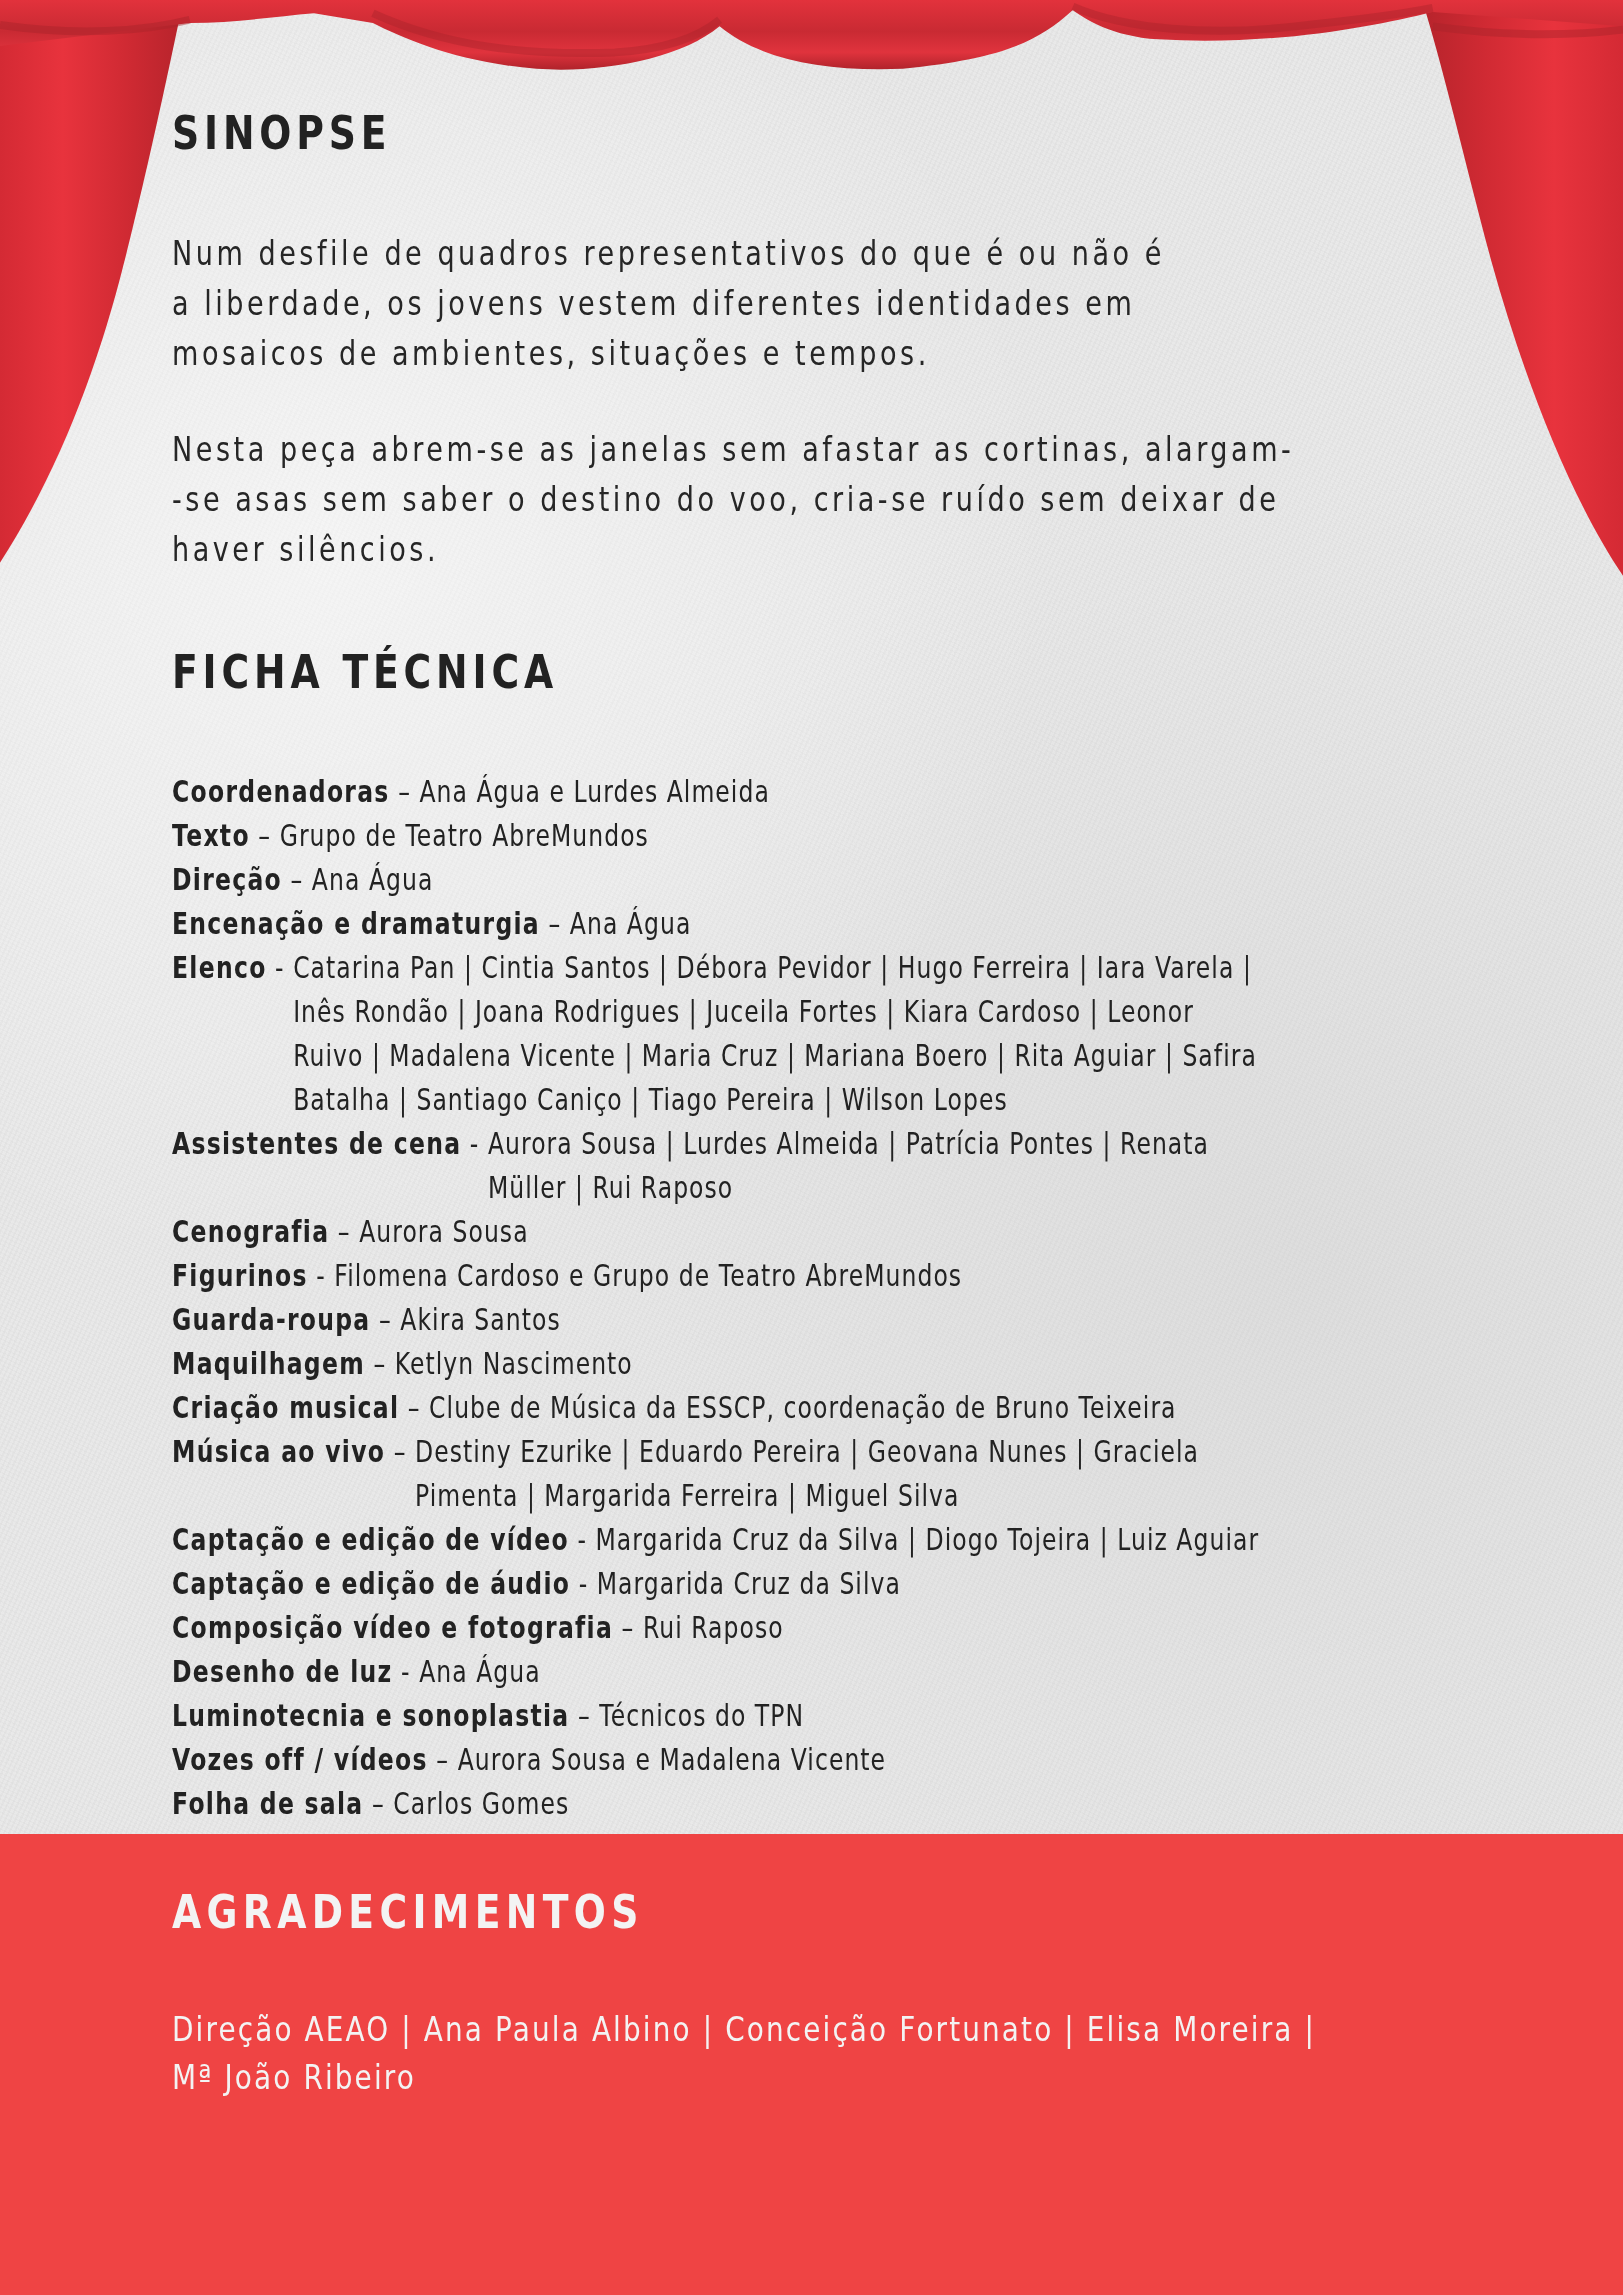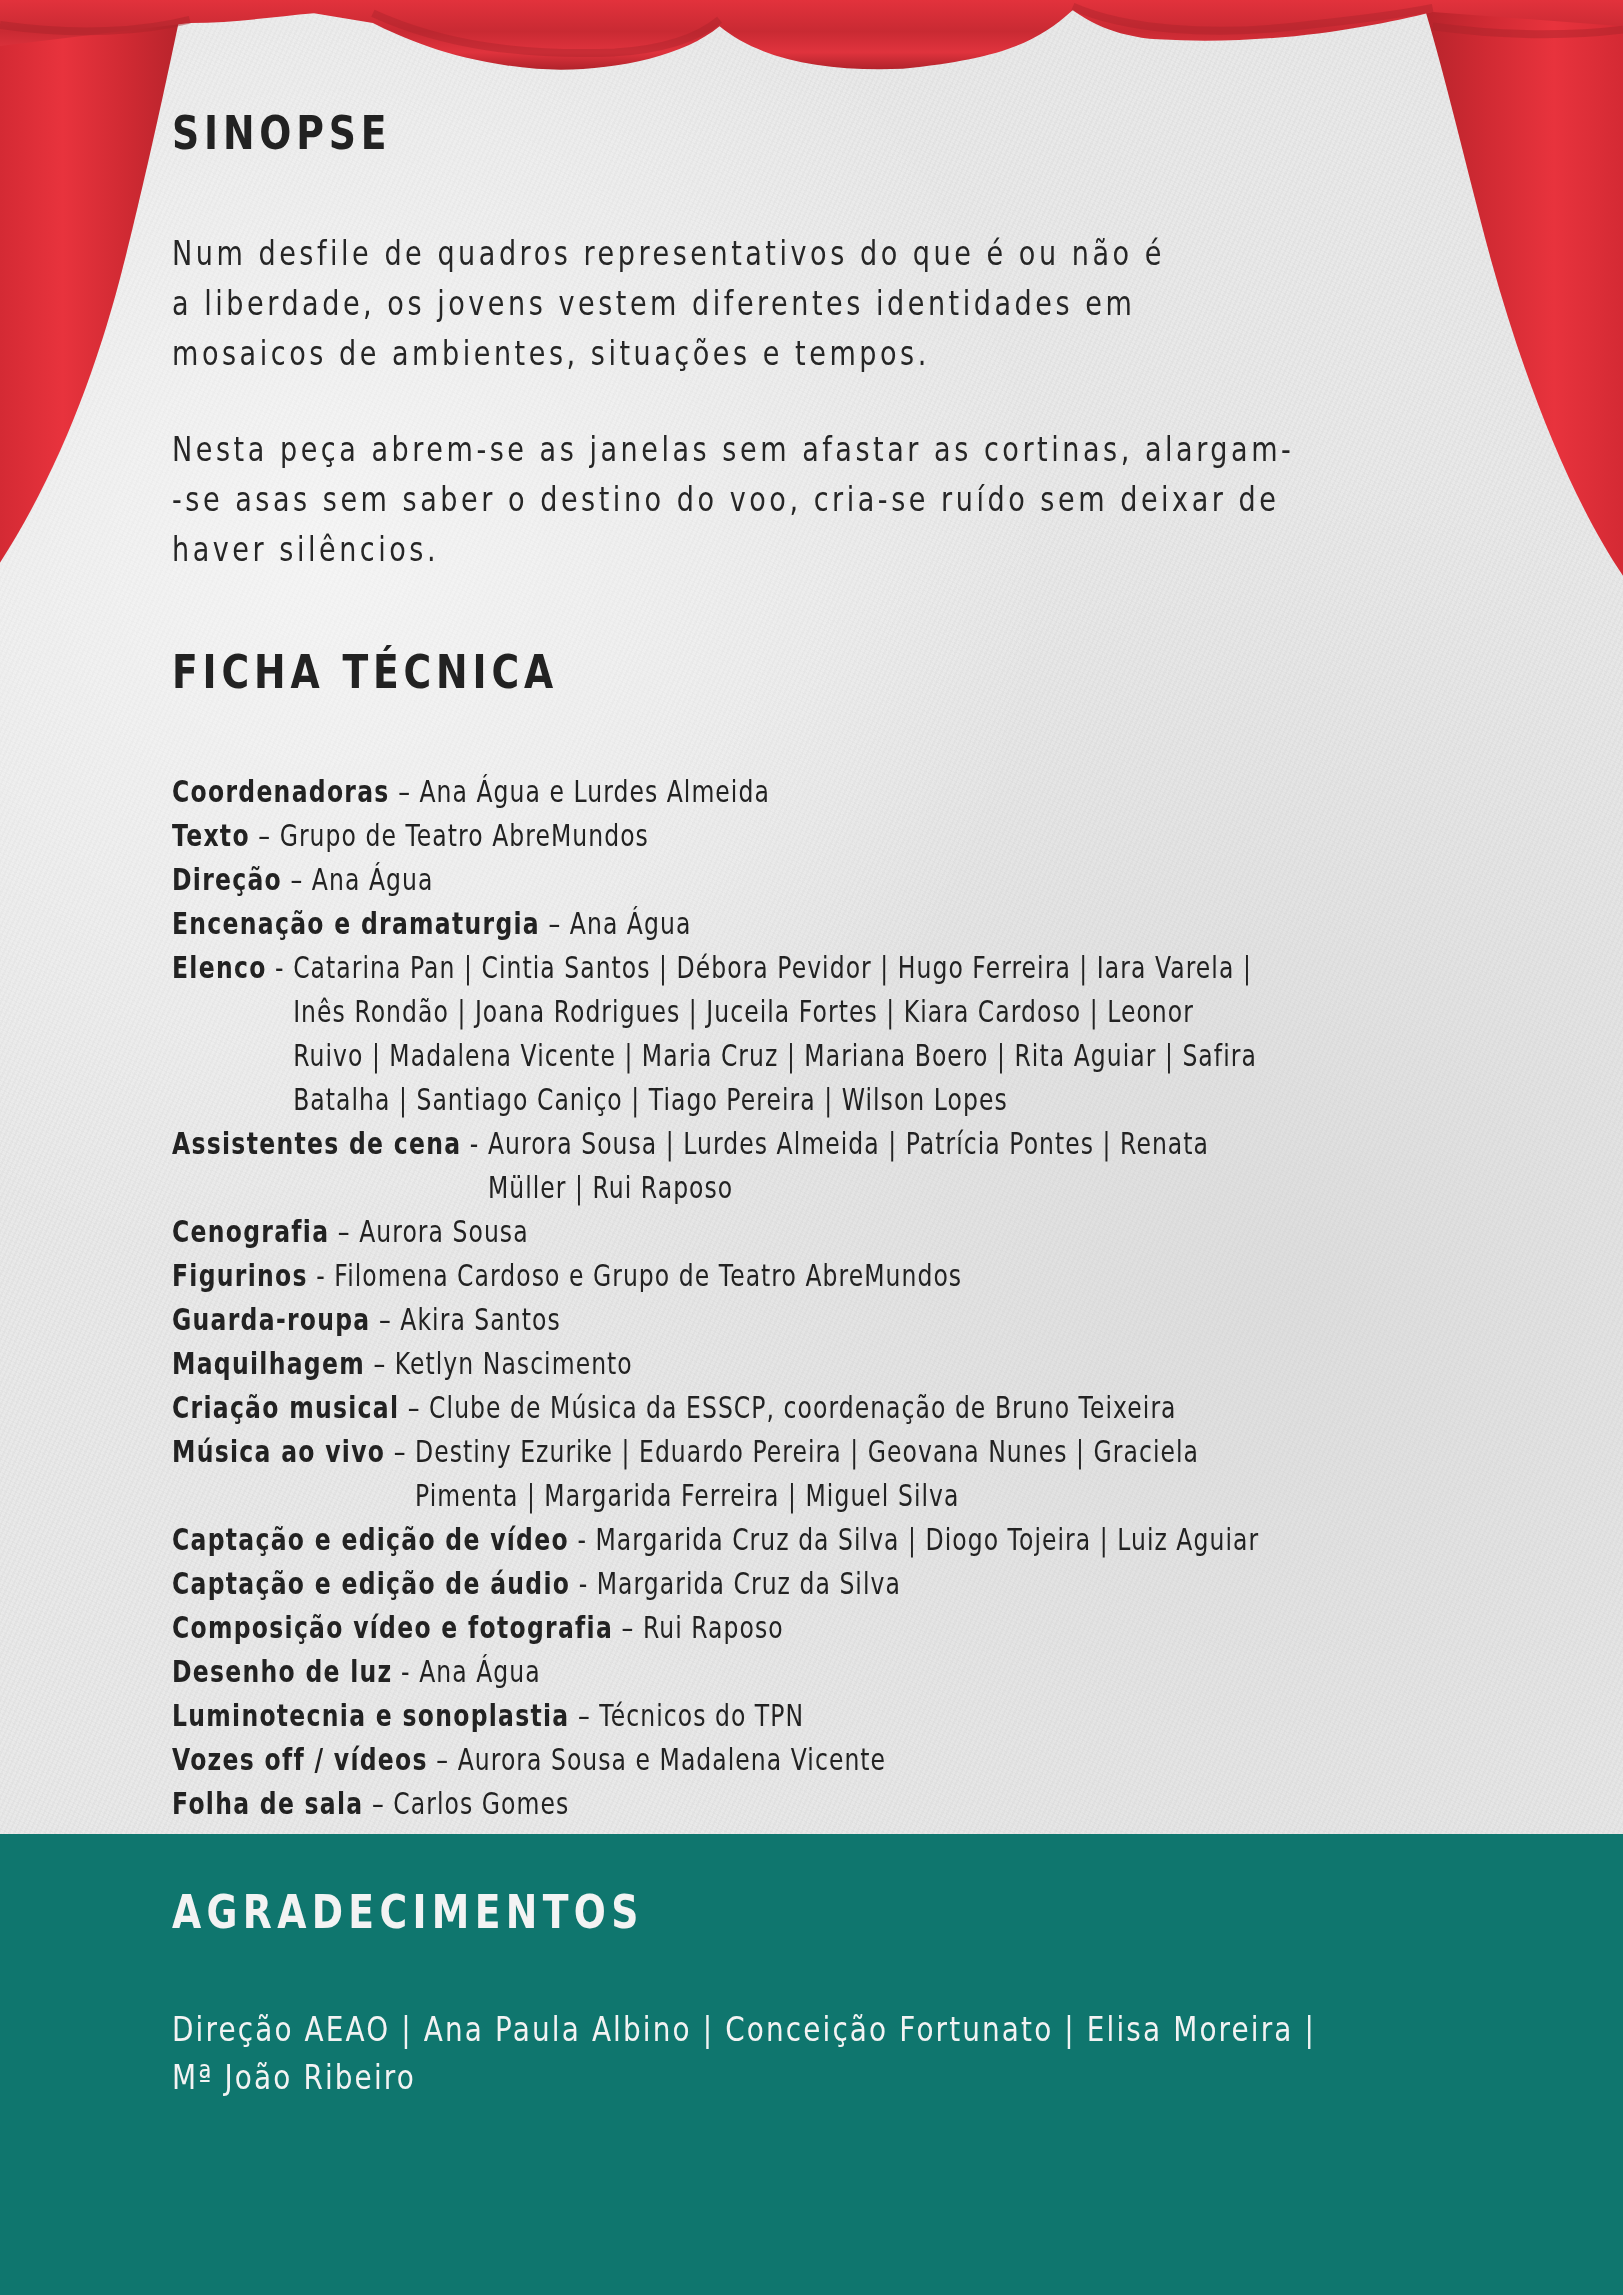--- a/index.html
+++ b/index.html
@@ -101,21 +101,21 @@
     .credit .names {
       flex: 1;
       white-space: pre-line;
     }
     .footer {
       position: absolute;
       left: 0;
       top: 1834px;
       width: 1623px;
       height: 461px;
-      background: #0f766e;
+      background: #ef4444;
     }
     .thanks-title {
       position: absolute;
       left: 172px;
       top: 51px;
       margin: 0;
       font-weight: bold;
       font-size: 46px;
       letter-spacing: 6.5px;
       color: #f3f3f3;

